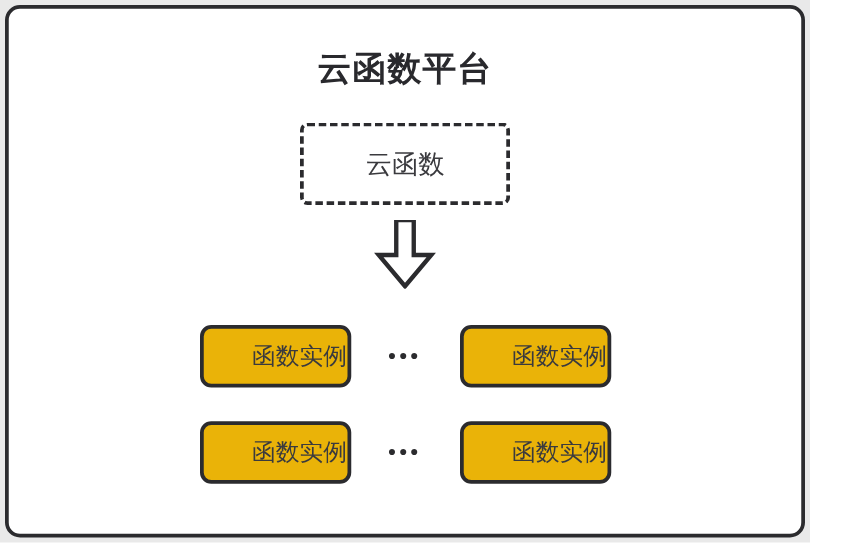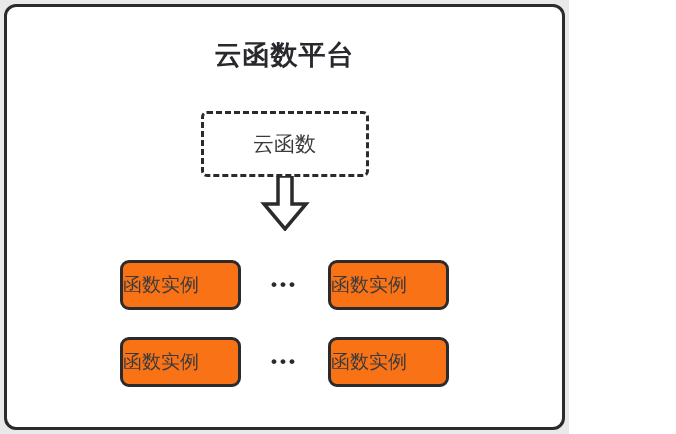--- a/index.html
+++ b/index.html
@@ -2,21 +2,21 @@
 <html><head>
 <meta charset="utf-8">
 <style>
   html, body {
     margin: 0;
     padding: 0;
     font-family: "Liberation Sans", "DejaVu Sans", sans-serif;
   }
   .stage {
     position: relative;
-    width: 569px;
+    width: 648px;
     height: 434px;
     background: #e9e9e9;
     overflow: hidden;
   }
   .panel {
     position: absolute;
     left: 4px;
     top: 4px;
     right: 4px;
     bottom: 4px;
@@ -31,21 +31,21 @@
     left: 0;
     width: 100%;
     text-align: center;
     font-size: 27px;
     font-weight: 700;
     color: #29292d;
     letter-spacing: 1px;
   }
   .cloud-box {
     position: absolute;
-    top: 104px;
+    top: 91px;
     left: 50%;
     transform: translateX(-50%);
     width: 168px;
     height: 66px;
     border: 3px dashed #2b2b2e;
     border-radius: 6px;
     box-sizing: border-box;
     display: flex;
     align-items: center;
     justify-content: center;
@@ -76,24 +76,24 @@
     align-items: center;
   }
   .instance-box {
     width: 121px;
     height: 50px;
     border: 3px solid #2b2b2e;
     border-radius: 9px;
     box-sizing: border-box;
     display: flex;
     align-items: center;
-    justify-content: flex-start;
+    justify-content: flex-end;
     font-size: 19px;
     color: #3a3a3e;
-    background: #f97316;
+    background: #eab308;
   }
   .dots {
     width: 87px;
     text-align: center;
     font-size: 17px;
     font-weight: 700;
     color: #2b2b2e;
     letter-spacing: 3px;
     line-height: 50px;
     user-select: none;

